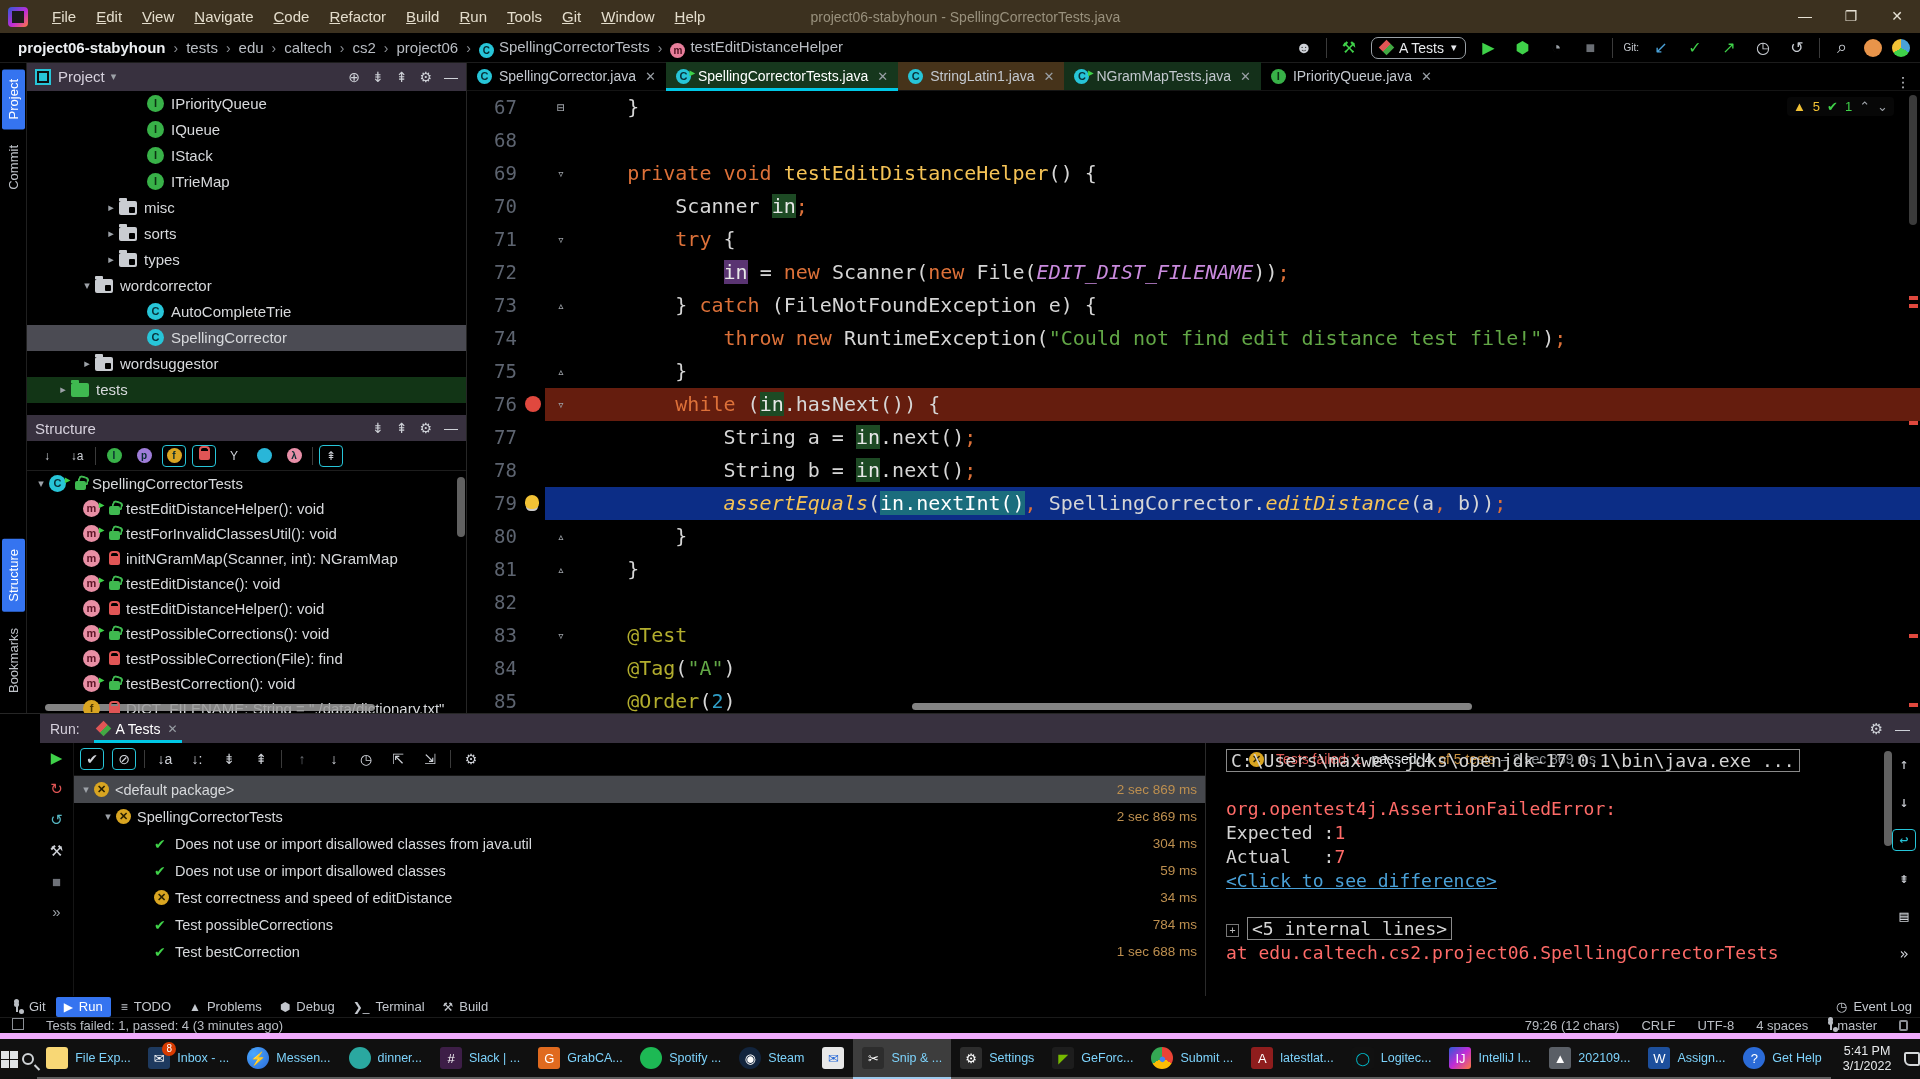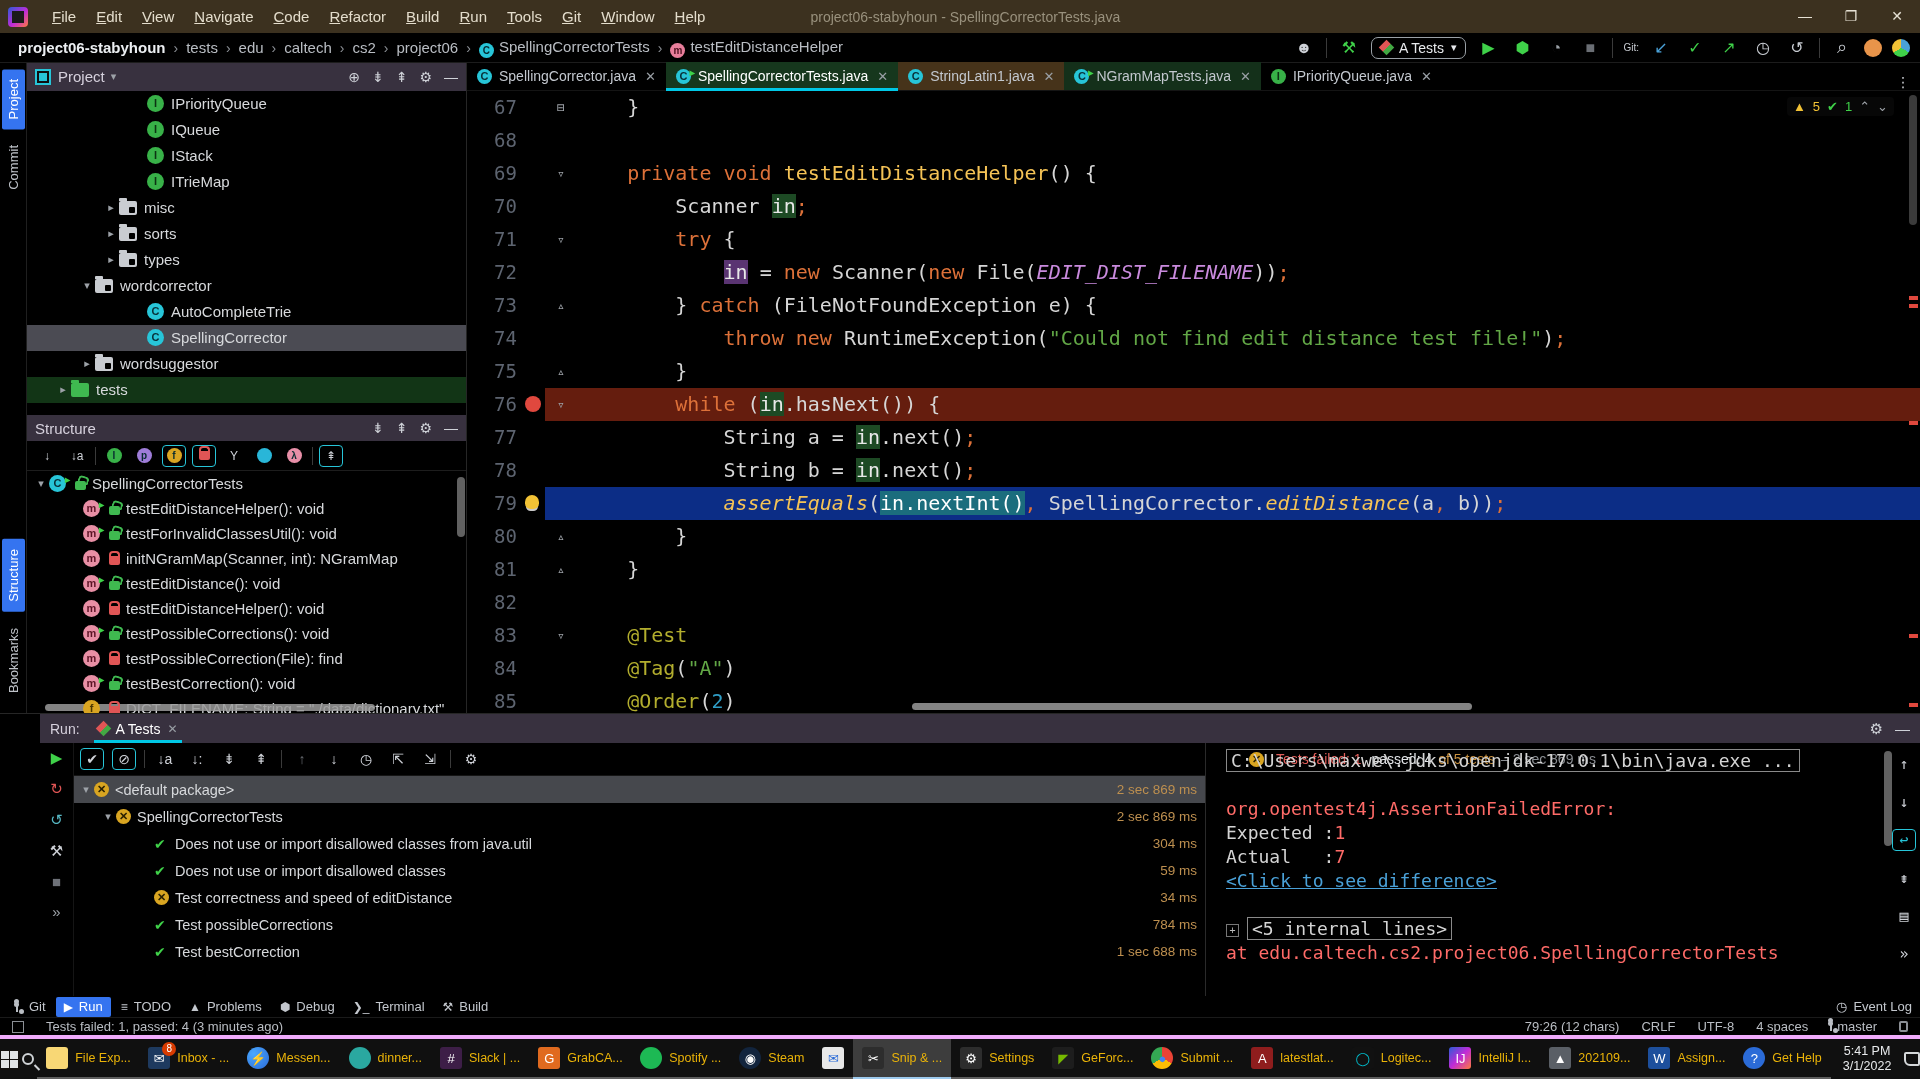--- a/index.html
+++ b/index.html
@@ -149,37 +149,37 @@
   .con-tools { position:absolute; right:4px; top:10px; display:flex; flex-direction:column; gap:16px; align-items:center; color:#cfd2d8; font-size:15px; }
   .ct { width:24px; height:22px; display:flex; align-items:center; justify-content:center; border-radius:4px; }
   .ct.boxed { border:1px solid #27c5d8; color:#27c5d8; }
 
   
   .toolwin-bar { height:22px; display:flex; align-items:center; font-size:13px; color:#c3c7cd; padding:0 8px; gap:2px; border-bottom:1px solid #1a1a1a; }
   .twb { display:flex; align-items:center; gap:6px; padding:1px 8px; border-radius:2px; height:20px; }
   .twb.active { background:#3574f0; color:#fff; }
   .twb .g { font-size:12px; }
   .eventlog { margin-left:auto; display:flex; gap:6px; align-items:center; }
-  .statusbar { height:21px; display:flex; align-items:center; font-size:13px; color:#b9bdc3; padding:0 12px; gap:22px; border-bottom:4px solid #f0abfc; }
+  .statusbar { height:21px; display:flex; align-items:flex-start; font-size:13px; color:#b9bdc3; padding:0 12px; gap:22px; border-bottom:6px solid #f0abfc; }
   .sb-right { margin-left:auto; display:flex; gap:22px; align-items:center; }
   .branch-ico { width:2px; height:11px; background:#b9bdc3; position:relative; display:inline-block; margin-right:5px; }
   .branch-ico::before { content:""; position:absolute; top:-2px; left:-2px; width:5px; height:5px; border-radius:50%; background:#b9bdc3; }
   .branch-ico::after { content:""; position:absolute; bottom:-2px; left:3px; width:5px; height:5px; border-radius:50%; background:#b9bdc3; box-shadow:-5px -7px 0 0 #b9bdc3; }
 
   
   .taskbar { height:40px; background:#101010; display:flex; align-items:stretch; }
   .tb-start { width:48px; display:grid; place-items:center; }
   .winlogo { width:17px; height:17px; display:grid; grid-template-columns:8px 8px; grid-template-rows:8px 8px; gap:1px; }
   .winlogo div { background:#dfe3e6; }
   .tb-search { width:46px; display:grid; place-items:center; }
   .mag { width:12px; height:12px; border:2px solid #cfd3d6; border-radius:50%; position:relative; }
   .mag::after { content:""; position:absolute; width:2px; height:7px; background:#cfd3d6; transform:rotate(-45deg); left:12px; top:9px; }
   .tapp { display:flex; align-items:center; gap:7px; padding:0 9px; max-width:102px; border-bottom:2px solid #5e5e5e; position:relative; }
   .tapp.active { background:#3d3d3d; border-bottom-color:#9ecbee; }
-  .tapp .lbl { font-size:12.5px; color:#eab308; overflow:hidden; white-space:nowrap; }
+  .tapp .lbl { font-size:12.5px; color:#7dd3fc; overflow:hidden; white-space:nowrap; }
   .ticon { width:22px; height:22px; flex:none; border-radius:3px; display:grid; place-items:center; font-size:13px; color:#fff; position:relative; }
   .badge { position:absolute; top:-5px; right:-6px; min-width:14px; height:14px; background:#d83b01; border-radius:7px; color:#fff; font-size:10px; line-height:14px; text-align:center; padding:0 2px; }
   .tb-clock { margin-left:auto; display:flex; flex-direction:column; justify-content:center; text-align:center; font-size:12.5px; color:#e8eaec; padding:0 12px; line-height:15px; }
   .tb-note { width:42px; display:grid; place-items:center; }
   .note-ico { width:16px; height:14px; border:2px solid #d5d8da; border-radius:2px 2px 2px 6px; }
 </style>
 </head>
 <body>
 
 <div id="app">

